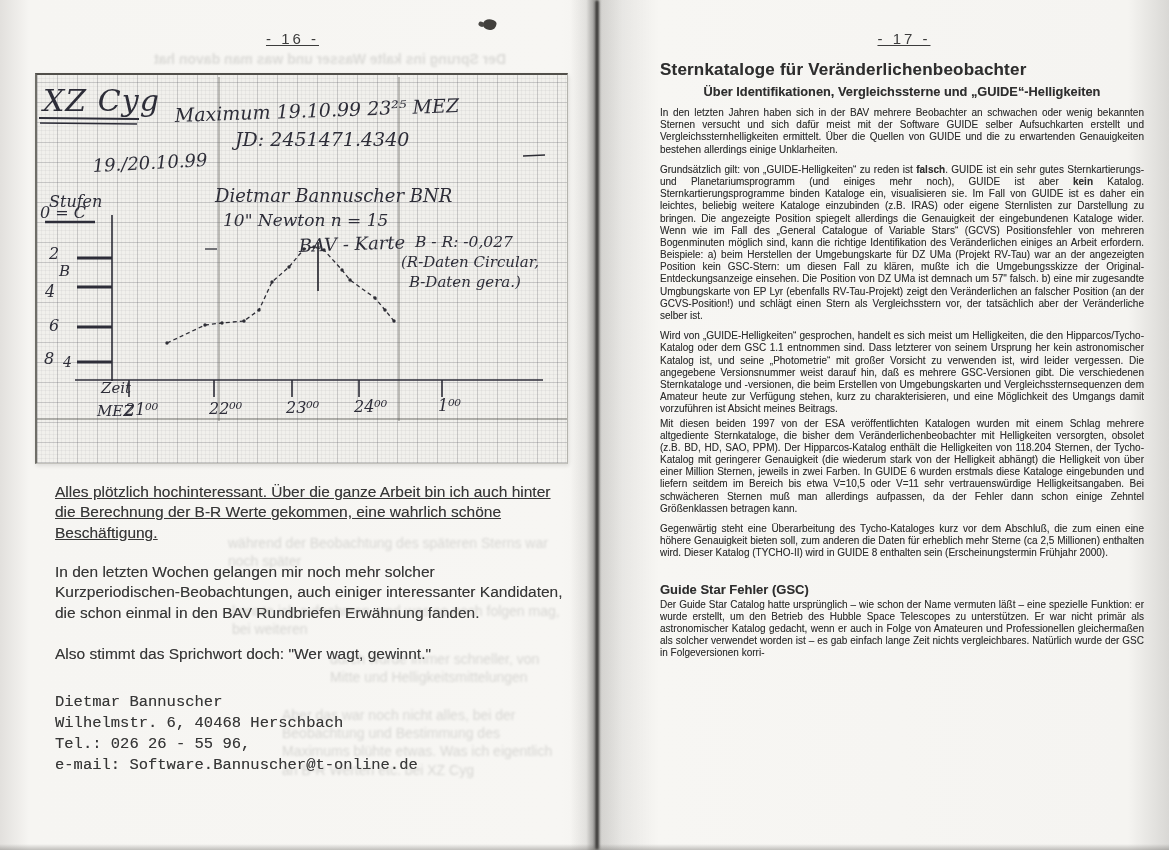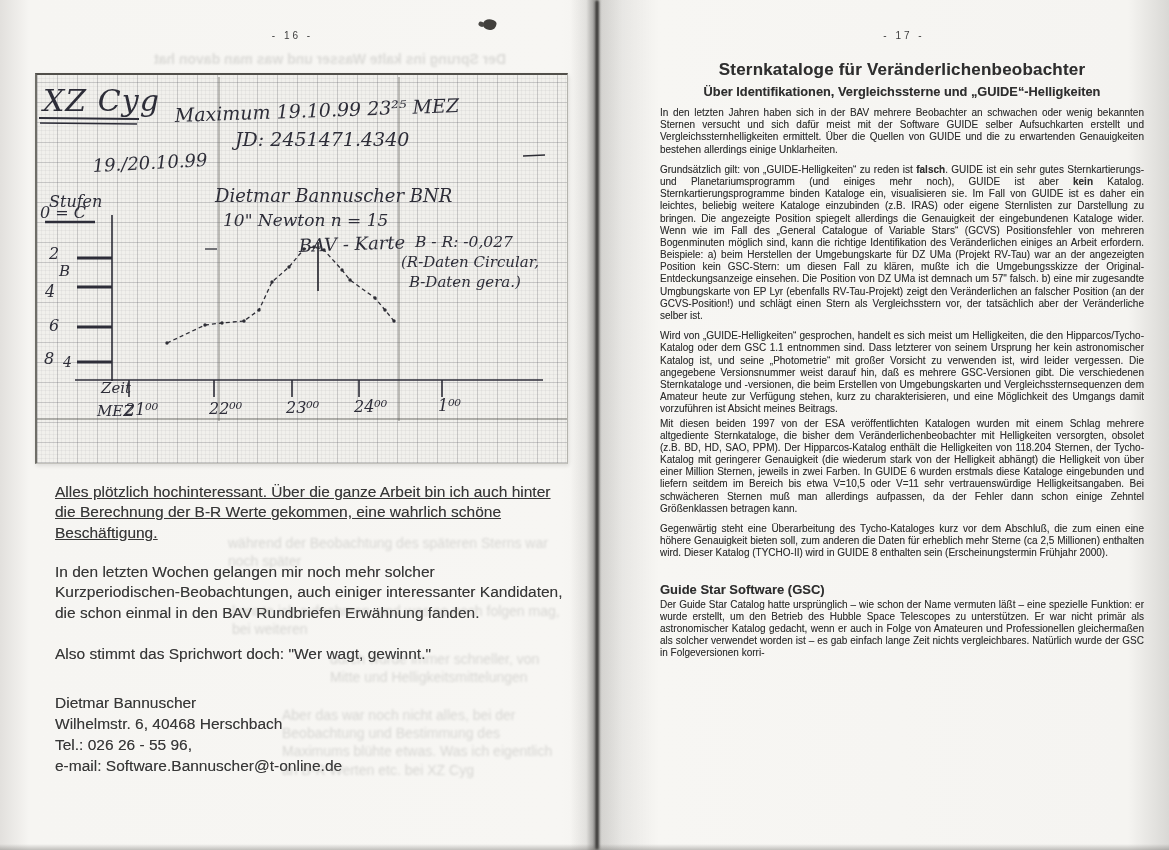--- a/index.html
+++ b/index.html
@@ -17,21 +17,21 @@
   .spine-core{position:absolute;left:25px;top:0;width:4px;height:100%;
     background:rgba(28,27,25,0.78);border-radius:3px;filter:blur(1.2px);}
   .edge-bottom{position:absolute;left:0;bottom:0;width:100%;height:6px;
     background:linear-gradient(0deg,rgba(90,88,84,0.35),rgba(0,0,0,0));}
 
   .page{position:absolute;top:0;height:850px;}
   #page-left{left:0;width:585px;}
   #page-right{left:650px;width:508px;}
 
   .page-number{position:absolute;top:30px;width:100%;text-align:center;
-    font-size:10px;letter-spacing:3px;color:#3c3c3c;}
+    font-size:15px;letter-spacing:3px;color:#3c3c3c;text-decoration:underline;}
 
   
   .ink-blot{position:absolute;left:483px;top:19px;width:13px;height:11px;background:#413f3c;
     border-radius:64% 36% 58% 42%;transform:rotate(24deg);}
   .ink-blot::after{content:"";position:absolute;left:-4px;top:6px;width:6px;height:5px;
     background:#4a4845;border-radius:50%;}
 
   
   .chart-sheet{position:absolute;left:35px;top:73px;width:530px;height:388px;
     background-color:#f1f0ec;
@@ -42,31 +42,31 @@
       repeating-linear-gradient(90deg,rgba(70,70,80,0.055) 0 1px,transparent 1px 4px);
     border-top:2px solid #514f4a;border-left:2px solid #6f6e68;
     border-right:1px solid #b4b3ad;border-bottom:1px solid #c3c2bc;
     box-shadow:1px 2px 4px rgba(0,0,0,0.10);}
   .chart-sheet svg{position:absolute;left:0;top:0;}
   .hw{font-family:"DejaVu Serif",serif;font-style:italic;fill:#2d2d38;}
 
   
   .lp-text{position:absolute;left:55px;width:508px;font-size:15.5px;line-height:1.32;
     color:#373737;text-shadow:0 0 0.4px rgba(40,40,40,0.45);}
-  .contact div{line-height:1.36;}
+  .contact div{line-height:1.36;font-family:Liberation Mono, monospace;}
 
   
   .ghost{position:absolute;color:#8d8d89;opacity:0.30;filter:blur(1.1px);
     font-size:14px;line-height:1.3;pointer-events:none;}
   .ghost.mirror{transform:scaleX(-1);font-weight:bold;opacity:0.26;}
 
   
   .rp-content{position:absolute;left:10px;top:60px;width:484px;color:#2e2e2e;
     text-shadow:0 0 0.3px rgba(40,40,40,0.35);}
-  .rp-title{font-size:17px;font-weight:bold;text-align:center;letter-spacing:0.2px;}
+  .rp-title{font-size:17px;font-weight:bold;letter-spacing:0.2px;}
   .rp-subtitle{font-size:12.8px;font-weight:bold;text-align:center;margin-top:4px;}
   .rp-content p{font-size:10px;line-height:1.22;text-align:justify;margin:8px 0 0 0;}
   .rp-heading{font-size:13px;font-weight:bold;margin:22px 0 2px 0;}
   .b{font-weight:bold;}
 </style>
 </head>
 <body>
 
 <div id="root">
   <div class="spine">
@@ -184,17 +184,17 @@
 
       <p>In den letzten Jahren haben sich in der BAV mehrere Beobachter an schwachen oder wenig bekannten Sternen versucht und sich dafür meist mit der Software GUIDE selber Aufsuchkarten erstellt und Vergleichssternhelligkeiten ermittelt. Über die Quellen von GUIDE und die zu erwartenden Genauigkeiten bestehen allerdings einige Unklarheiten.</p>
 
       <p><span>Grundsätzlich gilt: von „GUIDE-Helligkeiten“ zu reden ist </span><span class="b">falsch</span><span>. GUIDE ist ein sehr gutes Sternkartierungs- und Planetariumsprogramm (und einiges mehr noch), GUIDE ist aber </span><span class="b">kein</span><span> Katalog. Sternkartierungsprogramme binden Kataloge ein, visualisieren sie. Im Fall von GUIDE ist es daher ein leichtes, beliebig weitere Kataloge einzubinden (z.B. IRAS) oder eigene Sternlisten zur Darstellung zu bringen. Die angezeigte Position spiegelt allerdings die Genauigkeit der eingebundenen Kataloge wider. Wenn wie im Fall des „General Catalogue of Variable Stars“ (GCVS) Positionsfehler von mehreren Bogenminuten möglich sind, kann die richtige Identifikation des Veränderlichen einiges an Arbeit erfordern. Beispiele: a) beim Herstellen der Umgebungskarte für DZ UMa (Projekt RV-Tau) war an der angezeigten Position kein GSC-Stern: um diesen Fall zu klären, mußte ich die Umgebungsskizze der Original-Entdeckungsanzeige einsehen. Die Position von DZ UMa ist demnach um 57" falsch. b) eine mir zugesandte Umgbungskarte von EP Lyr (ebenfalls RV-Tau-Projekt) zeigt den Veränderlichen an falscher Position (an der GCVS-Position!) und schlägt einen Stern als Vergleichsstern vor, der tatsächlich aber der Veränderliche selber ist.</span></p>
 
       <p>Wird von „GUIDE-Helligkeiten“ gesprochen, handelt es sich meist um Helligkeiten, die den Hipparcos/Tycho-Katalog oder dem GSC 1.1 entnommen sind. Dass letzterer von seinem Ursprung her kein astronomischer Katalog ist, und seine „Photometrie“ mit großer Vorsicht zu verwenden ist, wird leider vergessen. Die angegebene Versionsnummer weist darauf hin, daß es mehrere GSC-Versionen gibt. Die verschiedenen Sternkataloge und -versionen, die beim Erstellen von Umgebungskarten und Vergleichssternsequenzen dem Amateur heute zur Verfügung stehen, kurz zu charakterisieren, und eine Möglichkeit des Umgangs damit vorzuführen ist Absicht meines Beitrags.</p>
 
       <p style="margin-top:2px;">Mit diesen beiden 1997 von der ESA veröffentlichten Katalogen wurden mit einem Schlag mehrere altgediente Sternkataloge, die bisher dem Veränderlichenbeobachter mit Helligkeiten versorgten, obsolet (z.B. BD, HD, SAO, PPM). Der Hipparcos-Katalog enthält die Helligkeiten von 118.204 Sternen, der Tycho-Katalog mit geringerer Genauigkeit (die wiederum stark von der Helligkeit abhängt) die Helligkeit von über einer Million Sternen, jeweils in zwei Farben. In GUIDE 6 wurden erstmals diese Kataloge eingebunden und liefern seitdem im Bereich bis etwa V=10,5 oder V=11 sehr vertrauenswürdige Helligkeitsangaben. Bei schwächeren Sternen muß man allerdings aufpassen, da der Fehler dann schon einige Zehntel Größenklassen betragen kann.</p>
       <p>Gegenwärtig steht eine Überarbeitung des Tycho-Kataloges kurz vor dem Abschluß, die zum einen eine höhere Genauigkeit bieten soll, zum anderen die Daten für erheblich mehr Sterne (ca 2,5 Millionen) enthalten wird. Dieser Katalog (TYCHO-II) wird in GUIDE 8 enthalten sein (Erscheinungstermin Frühjahr 2000).</p>
 
-      <div class="rp-heading">Guide Star Software (GSC)</div>
+      <div class="rp-heading">Guide Star Fehler (GSC)</div>
       <p style="margin-top:2px;">Der Guide Star Catalog hatte ursprünglich – wie schon der Name vermuten läßt – eine spezielle Funktion: er wurde erstellt, um den Betrieb des Hubble Space Telescopes zu unterstützen. Er war nicht primär als astronomischer Katalog gedacht, wenn er auch in Folge von Amateuren und Professionellen gleichermaßen als solcher verwendet worden ist – es gab einfach lange Zeit nichts vergleichbares. Natürlich wurde der GSC in Folgeversionen korri-</p>
     </div>
   </div>
 </div>
 
 </body></html>

